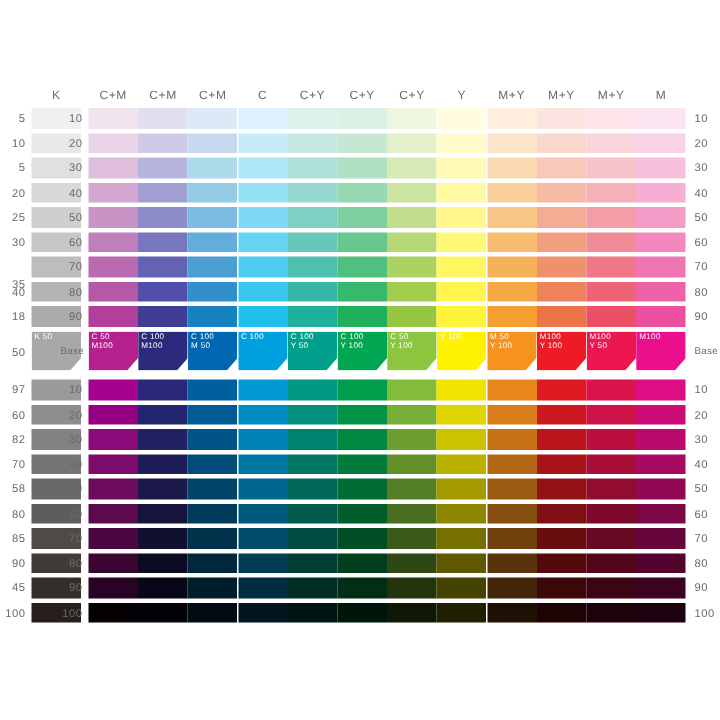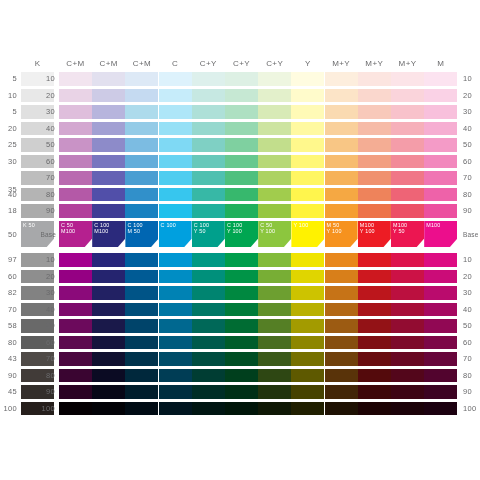--- a/index.html
+++ b/index.html
@@ -378,21 +378,21 @@
     <div class="num l" style="left: 0px; width: 17px; top: 185px;">35</div>
     <div class="num l" style="left: 0px; width: 17px; top: 189.5px;">40</div>
     <div class="num l" style="left: 0px; width: 17px; top: 206px;">18</div>
     <div class="num l" style="left: 0px; width: 17px; top: 230px;">50</div>
     <div class="num l" style="left: 0px; width: 17px; top: 255px;">97</div>
     <div class="num l" style="left: 0px; width: 17px; top: 271.5px;">60</div>
     <div class="num l" style="left: 0px; width: 17px; top: 288px;">82</div>
     <div class="num l" style="left: 0px; width: 17px; top: 304.5px;">70</div>
     <div class="num l" style="left: 0px; width: 17px; top: 321px;">58</div>
     <div class="num l" style="left: 0px; width: 17px; top: 337.5px;">80</div>
-    <div class="num l" style="left: 0px; width: 17px; top: 354px;">43</div>
+    <div class="num l" style="left: 0px; width: 17px; top: 354px;">85</div>
     <div class="num l" style="left: 0px; width: 17px; top: 370.5px;">90</div>
     <div class="num l" style="left: 0px; width: 17px; top: 387px;">45</div>
     <div class="num l" style="left: 0px; width: 17px; top: 403.5px;">100</div>
     <div class="num l" style="left: 38px; width: 17px; top: 74px;">10</div>
     <div class="num l" style="left: 38px; width: 17px; top: 90.5px;">20</div>
     <div class="num l" style="left: 38px; width: 17px; top: 107px;">30</div>
     <div class="num l" style="left: 38px; width: 17px; top: 123.5px;">40</div>
     <div class="num l" style="left: 38px; width: 17px; top: 140px;">50</div>
     <div class="num l" style="left: 38px; width: 17px; top: 156.5px;">60</div>
     <div class="num l" style="left: 38px; width: 17px; top: 173px;">70</div>

